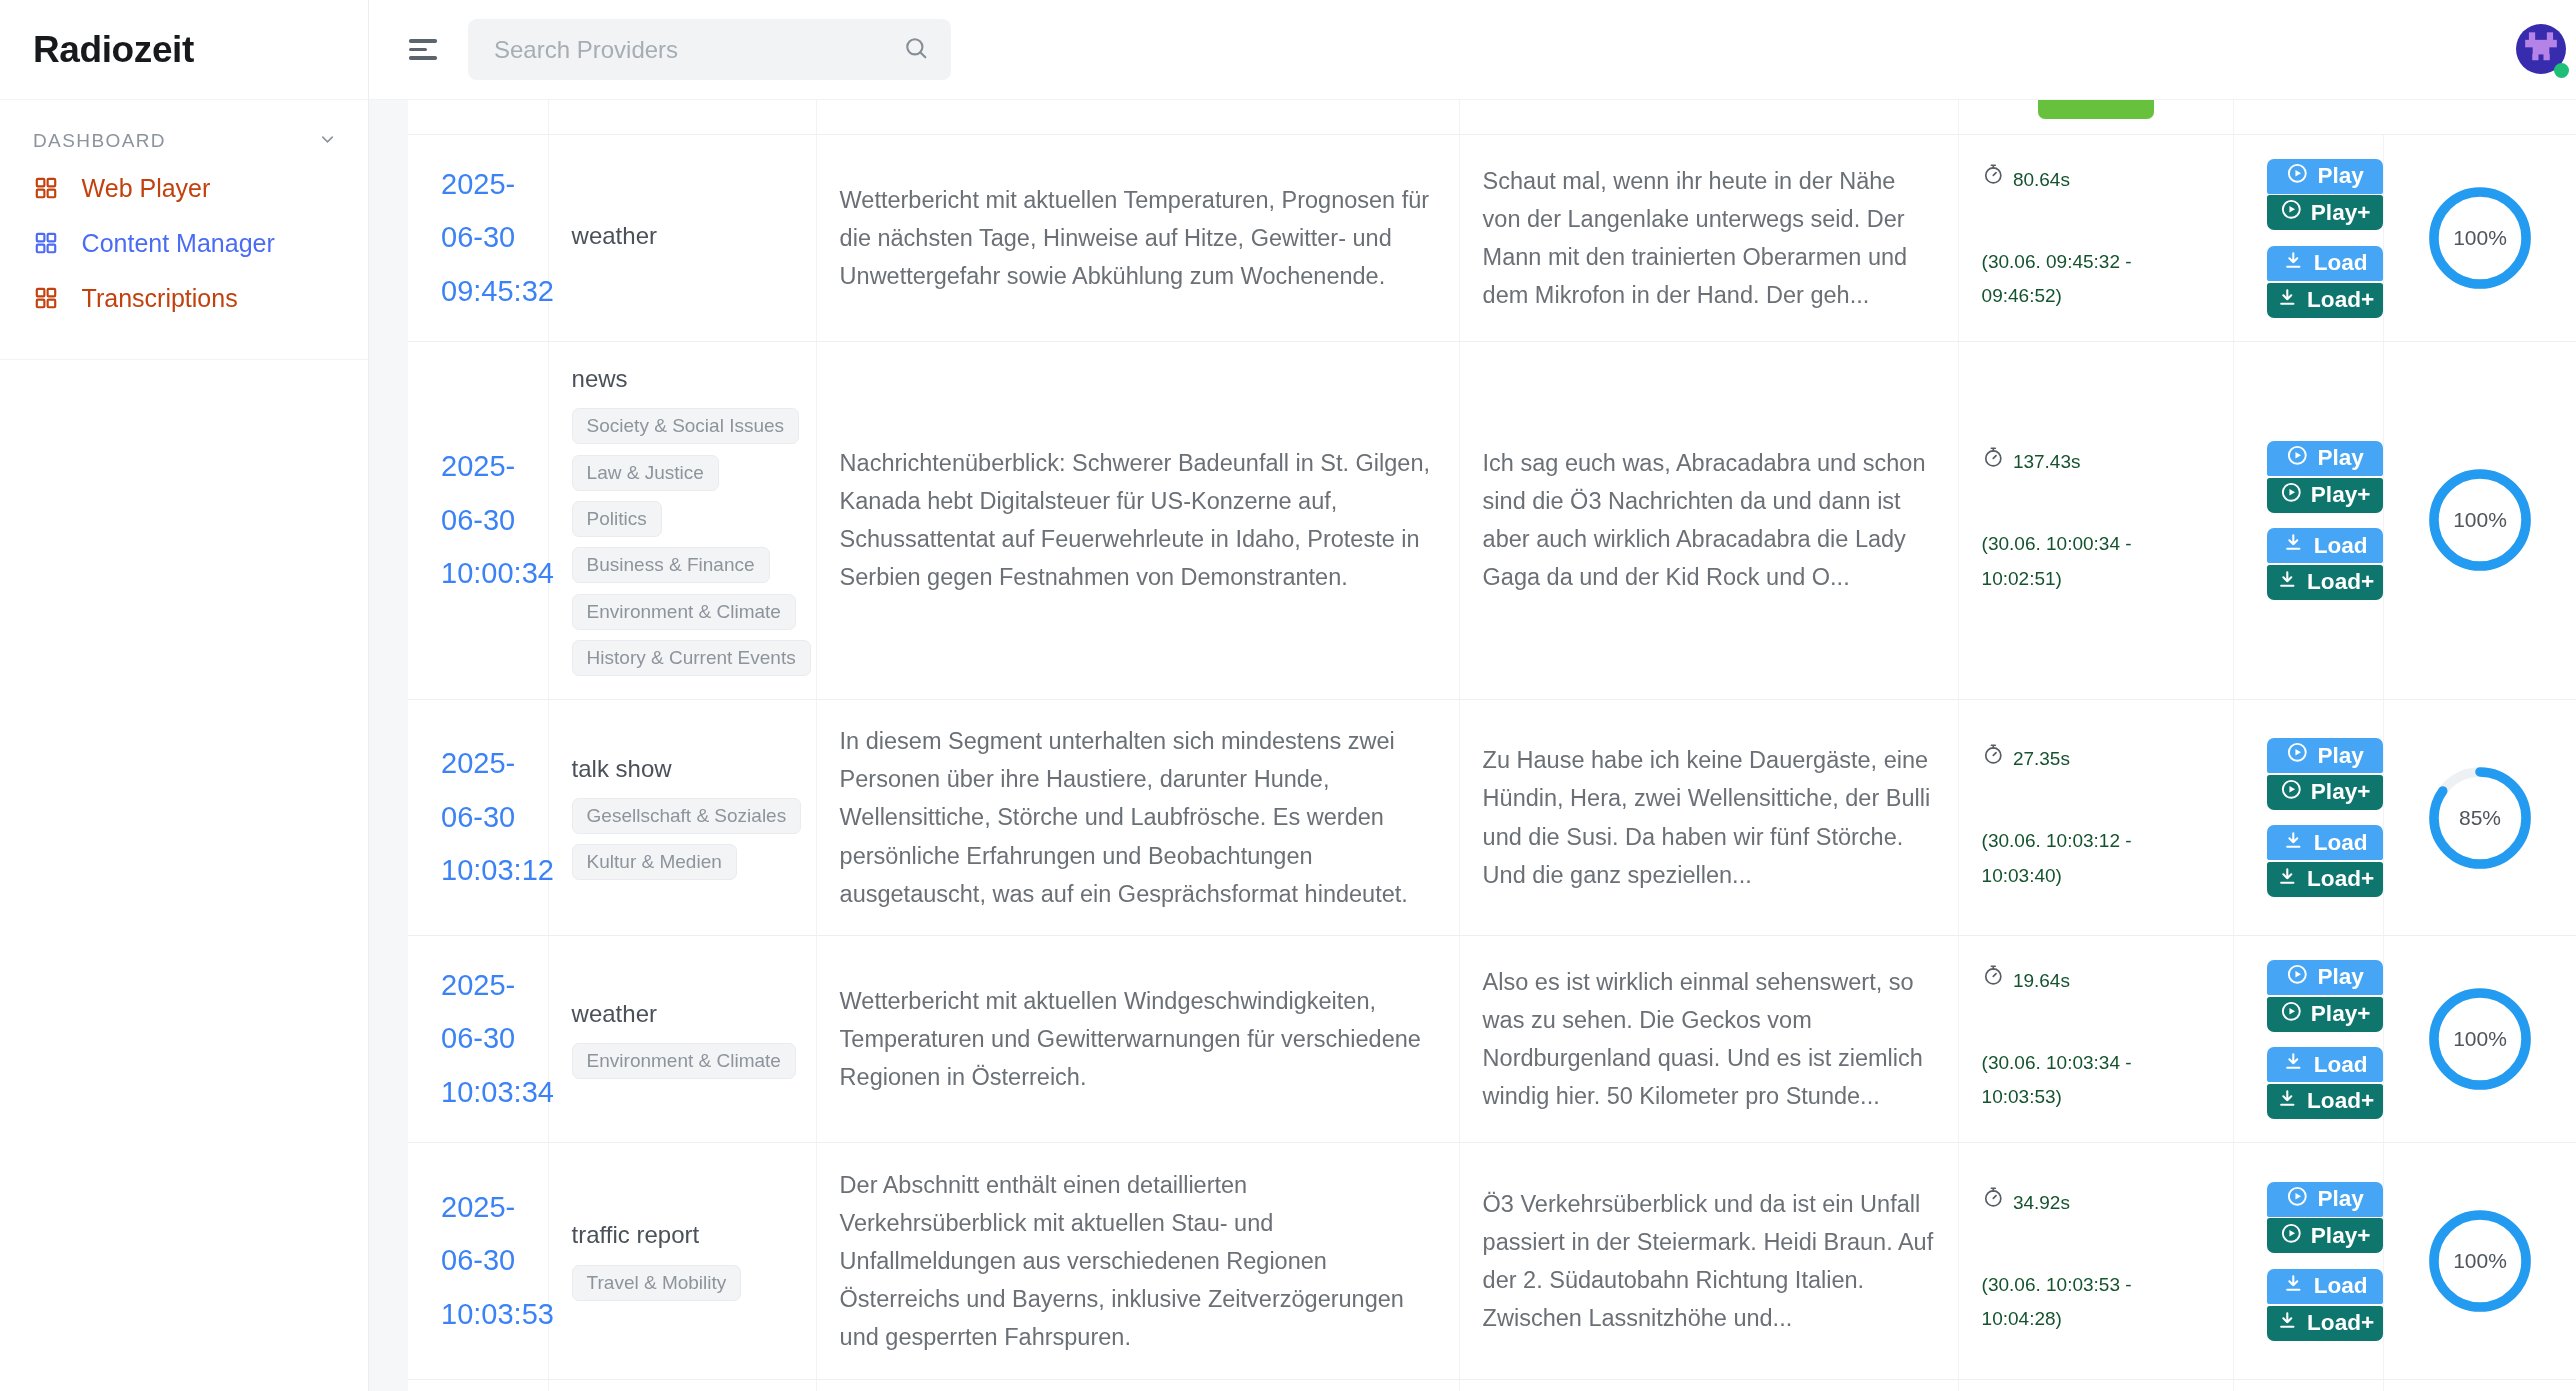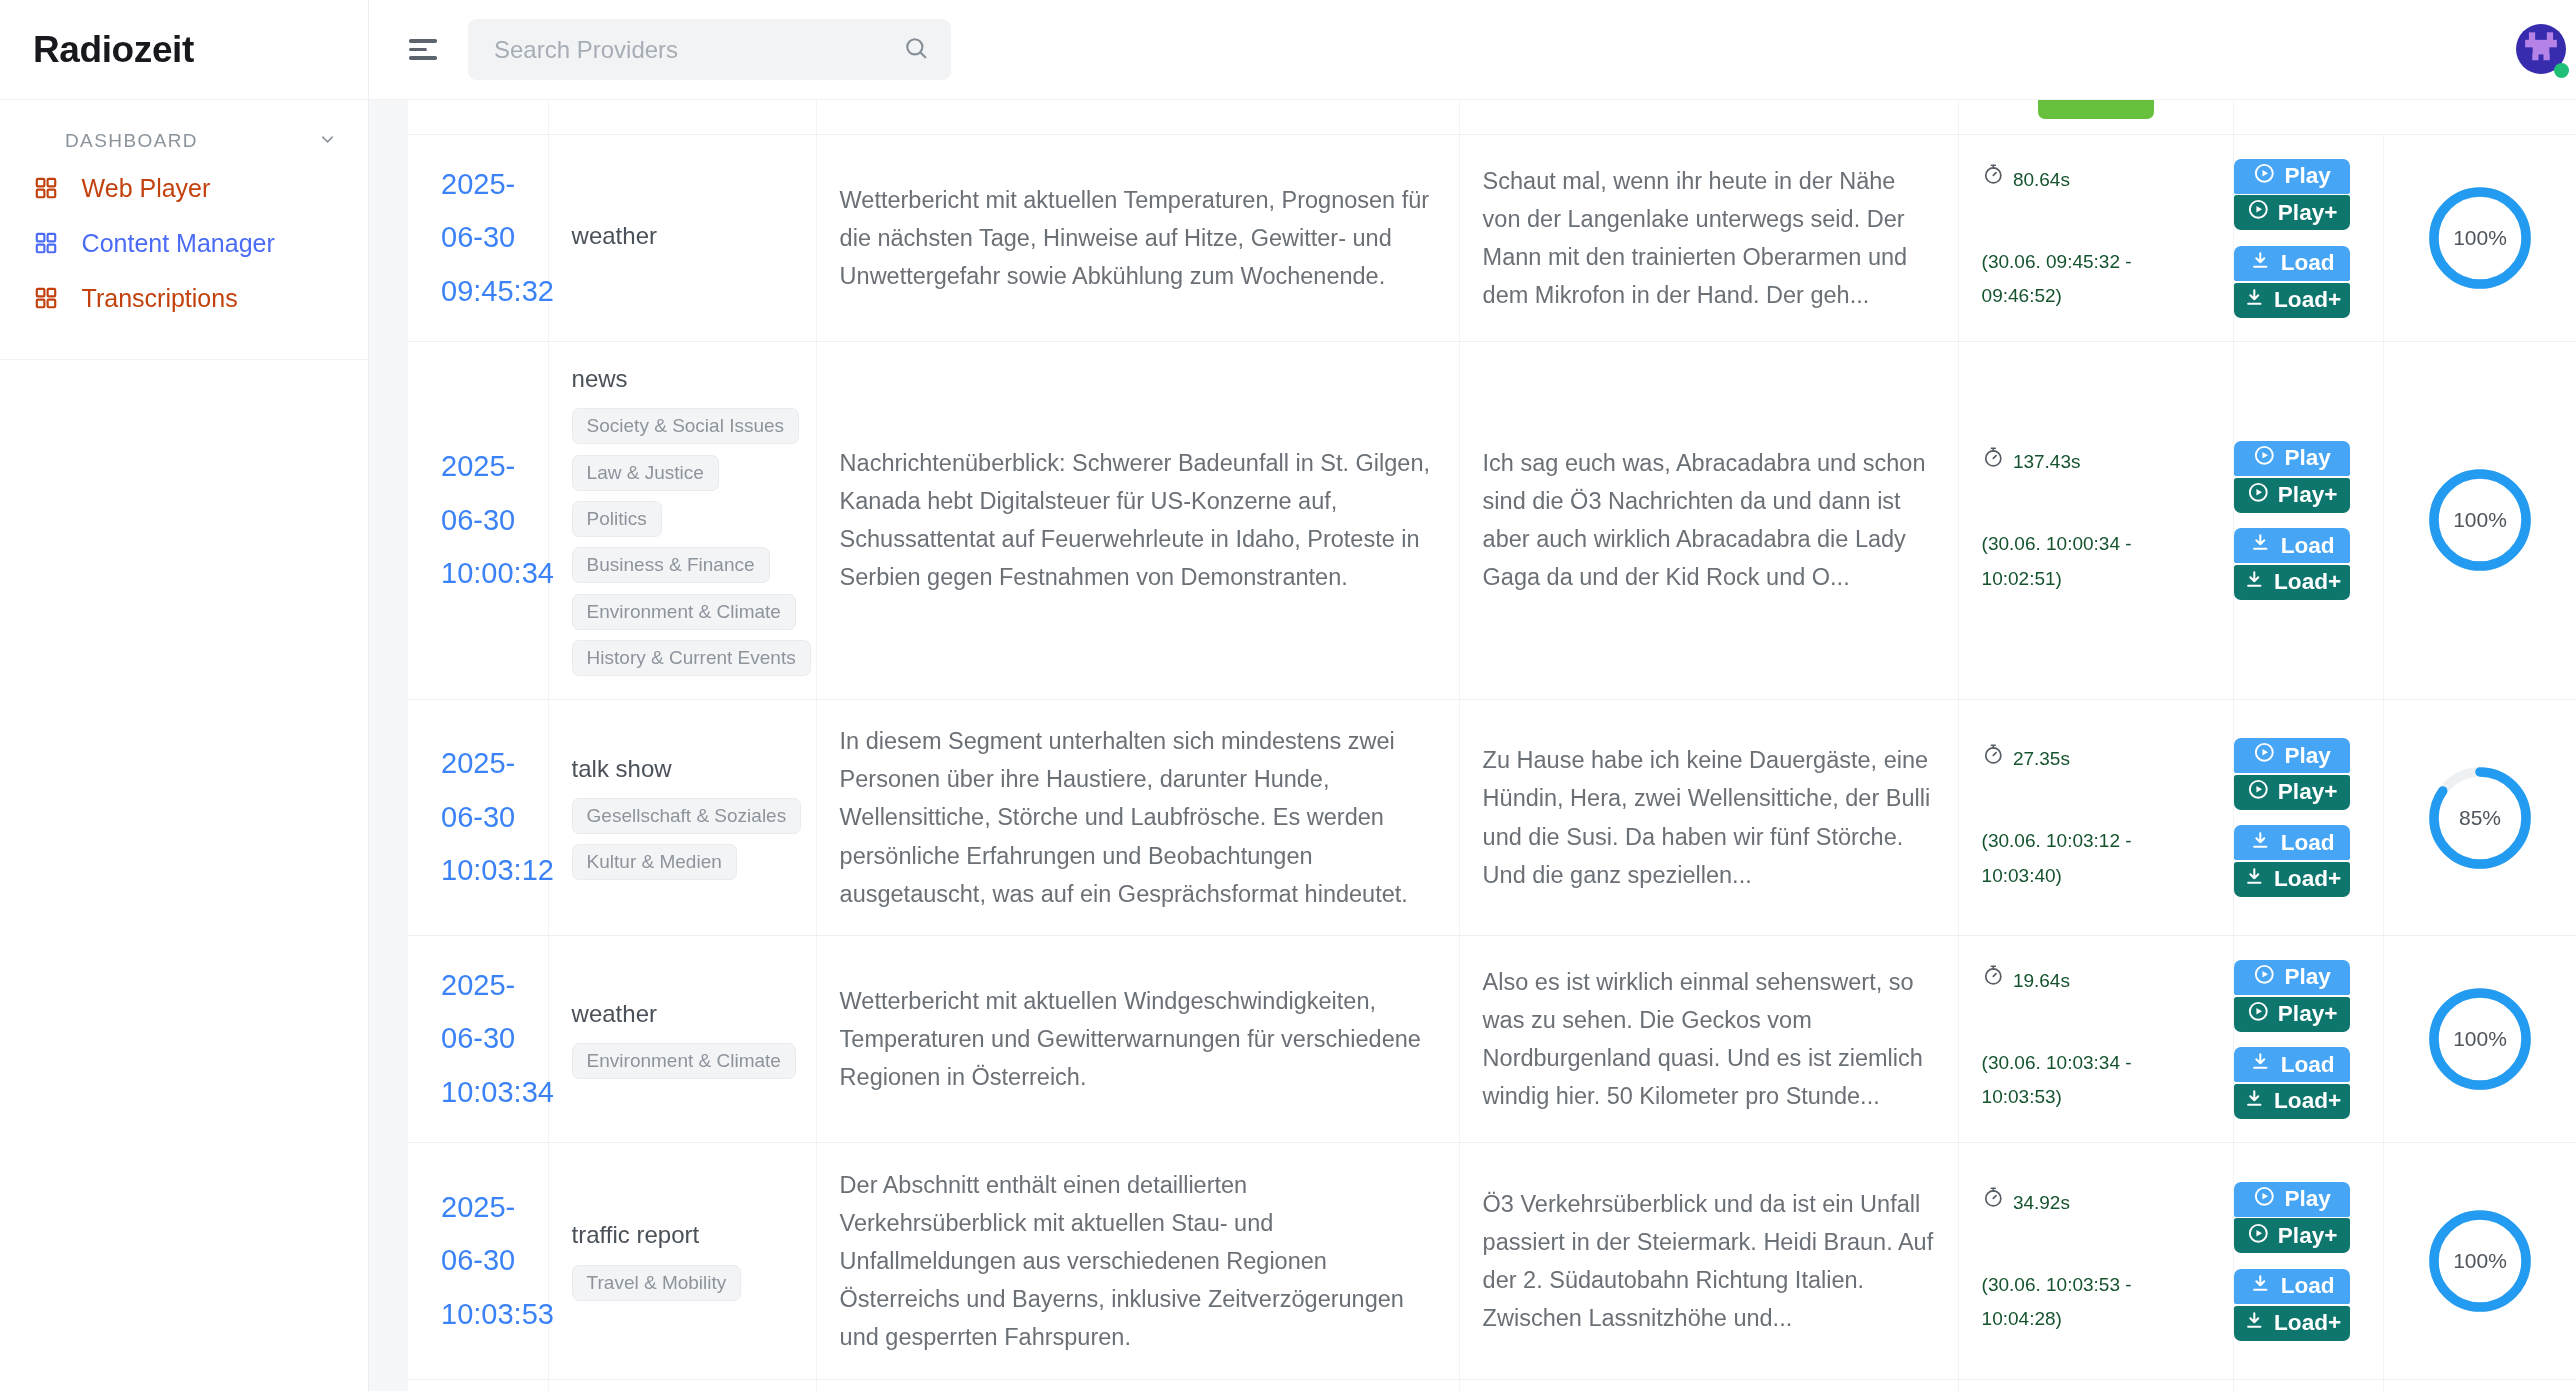--- a/index.html
+++ b/index.html
@@ -7,21 +7,21 @@
   body { font-family:"Liberation Sans", sans-serif; background:#f6f7f9; color:#495057; }
 
   
   .sidebar { position:absolute; left:0; top:0; width:369px; height:1391px; background:#fff;
              border-right:0.9px solid #ebedf0; z-index:40; }
   .logo-wrap { height:100px; display:flex; align-items:center; padding-left:33px;
                border-bottom:0.9px solid #f1f3f5; }
   .logo { font-size:37px; font-weight:800; color:#17191c; letter-spacing:-0.4px; }
   .nav-section { padding:30px 24px 33px 26px; border-bottom:0.9px solid #f1f3f5; }
   .section-row { display:flex; align-items:flex-start; justify-content:space-between;
-                 padding:0 7px 8.7px 7px;margin-left:32px; }
+                 padding:0 7px 8.7px 7px; }
   .section-label { font-size:19px; letter-spacing:1.4px; color:#8b939c; font-weight:500; }
   .nav-item { display:flex; align-items:center; gap:22.6px; padding:13px 7px;
               font-size:25px; color:#c2410c; cursor:pointer; }
   .nav-item.active { color:#4b6bf5; }
   .nav-item .gicon { display:flex; }
 
   
   .topbar { position:absolute; left:369px; right:0; top:0; height:100px; background:#fff;
             z-index:30; border-bottom:0.9px solid #f0f2f4; display:flex; align-items:center; }
   .burger { margin-left:40px; display:flex; flex-direction:column; gap:5.2px; cursor:pointer; }
@@ -49,21 +49,21 @@
   .cell:last-child { border-right:none; }
   .cell-date { padding-left:33px; font-size:29px; color:#3b82f6; line-height:1.85; }
   .cell-cat  { font-size:24px; color:#4a5159; }
   .cat-label { margin-bottom:3.5px; }
   .tags { display:flex; flex-direction:column; align-items:flex-start; gap:10.4px; margin-top:12px; }
   .tag { background:#f3f4f6; border:1.7px solid #e9ebee; border-radius:7px; padding:6px 14px;
          font-size:19px; color:#8d949c; white-space:nowrap; }
   .cell-text { font-size:23.5px; color:#6a7076; line-height:1.62; }
   .cell-dur { font-size:19px; color:#14532d; line-height:1.8;gap:48px; }
   .dur-line1 { display:flex; align-items:center; gap:8.7px; }
-  .cell-btns { padding:21px 0; align-items:flex-start; }
+  .cell-btns { padding:21px 0; align-items:flex-end; }
   .grp { display:flex; flex-direction:column; gap:1.7px; }
   .grp + .grp { margin-top:15.6px; }
   .btn { width:116px; height:35px; border:none; border-radius:7px; color:#fff; font-size:22.6px;
          font-weight:700; display:flex; align-items:center; justify-content:center; gap:8.7px;
          cursor:pointer; font-family:"Liberation Sans", sans-serif; }
   .grp .btn:first-child { border-radius:7px 7px 2.6px 2.6px; }
   .grp .btn:last-child  { border-radius:2.6px 2.6px 7px 7px; }
   .btn.blue  { background:#46a5f4; }
   .btn.green { background:#0f766e; }
   .cell-prog { align-items:center; }

